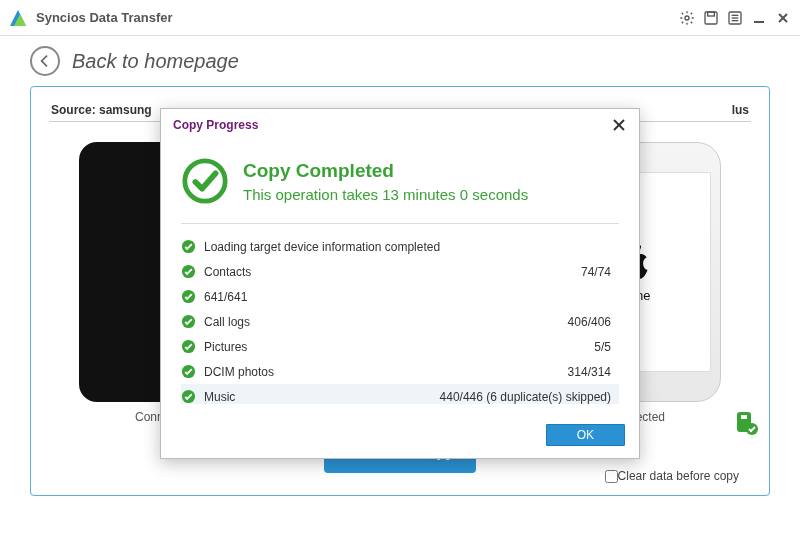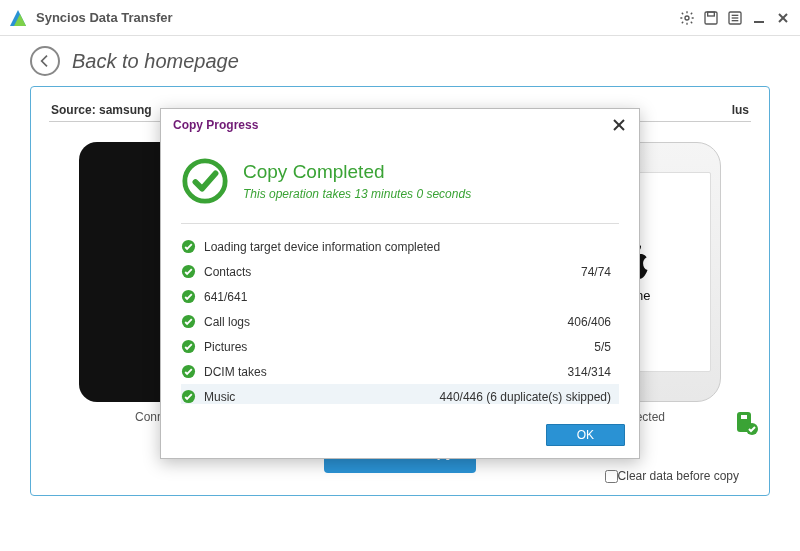--- a/index.html
+++ b/index.html
@@ -32,22 +32,22 @@
 
 
 .overlay { position: absolute; inset: 0; display: flex; align-items: flex-start; justify-content: center; }
 .modal { margin-top: 108px; width: 480px; background: #fff; border: 1px solid #bbb; box-shadow: 0 4px 16px rgba(0,0,0,0.25); }
 .modal-header { display: flex; align-items: center; padding: 8px 12px; }
 .modal-header .mtitle { font-size: 12px; font-weight: bold; color: #701a75; flex: 1; }
 .modal-header .mclose { width: 16px; height: 16px; cursor: pointer; color: #333; font-size: 16px; display:flex; align-items:center; justify-content:center; }
 .modal-body { padding: 10px 20px 12px; }
 .completed { display: flex; gap: 14px; padding: 6px 0 18px; border-bottom: 1px solid #ddd; margin-bottom: 10px; align-items: center; }
 .bigcheck { width: 48px; height: 48px; }
-.completed-text h2 { color: #3aa335; font-size: 19px; font-weight: normal; margin-bottom: 4px; }
-.completed-text p { color: #3aa335; font-size: 12px; font-style: italic; }
+.completed-text h2 { color: #3aa335; font-size: 19px; font-weight: bold; margin-bottom: 4px; }
+.completed-text p { color: #3aa335; font-size: 15px; }
 .items { max-height: 170px; overflow-y: auto; padding-right: 8px; }
 .item { display: flex; align-items: center; padding: 5px 0; font-size: 12px; color: #333; }
 .item .ico { width: 15px; height: 15px; margin-right: 8px; flex-shrink: 0; }
 .item .name { flex: 1; }
 .item .count { color: #333; }
 .item.sel { background: #eef4f8; margin: 0 -8px; padding: 5px 8px; }
 .modal-footer { display: flex; justify-content: flex-end; padding: 8px 14px 12px; }
 .ok-btn { background: #2a92d4; color: #fff; border: 1px solid #1e7ab4; padding: 3px 30px; font-size: 12px; cursor: pointer; border-radius: 1px; }
 
 
@@ -221,21 +221,21 @@
                   <path d="M4.5 8.5l2 2 5-5" stroke="#fff" stroke-width="2" fill="none"></path>
                 </svg></span>
               <span class="name">Pictures</span>
               <span class="count">5/5</span>
             </div>
             <div class="item">
               <span class="ico"><svg viewBox="0 0 16 16">
                   <circle cx="8" cy="8" r="7" fill="#3aa335"></circle>
                   <path d="M4.5 8.5l2 2 5-5" stroke="#fff" stroke-width="2" fill="none"></path>
                 </svg></span>
-              <span class="name">DCIM takes</span>
+              <span class="name">DCIM photos</span>
               <span class="count">314/314</span>
             </div>
             <div class="item sel">
               <span class="ico"><svg viewBox="0 0 16 16">
                   <circle cx="8" cy="8" r="7" fill="#3aa335"></circle>
                   <path d="M4.5 8.5l2 2 5-5" stroke="#fff" stroke-width="2" fill="none"></path>
                 </svg></span>
               <span class="name">Music</span>
               <span class="count">440/446 (6 duplicate(s) skipped)</span>
             </div>

